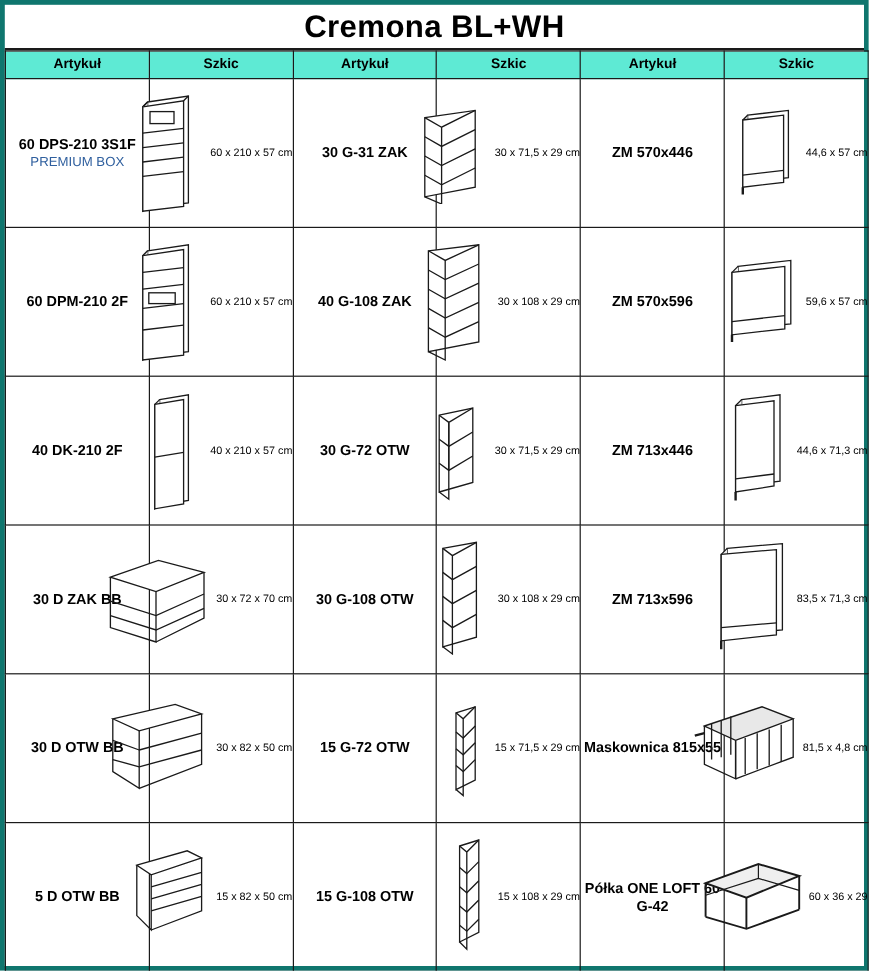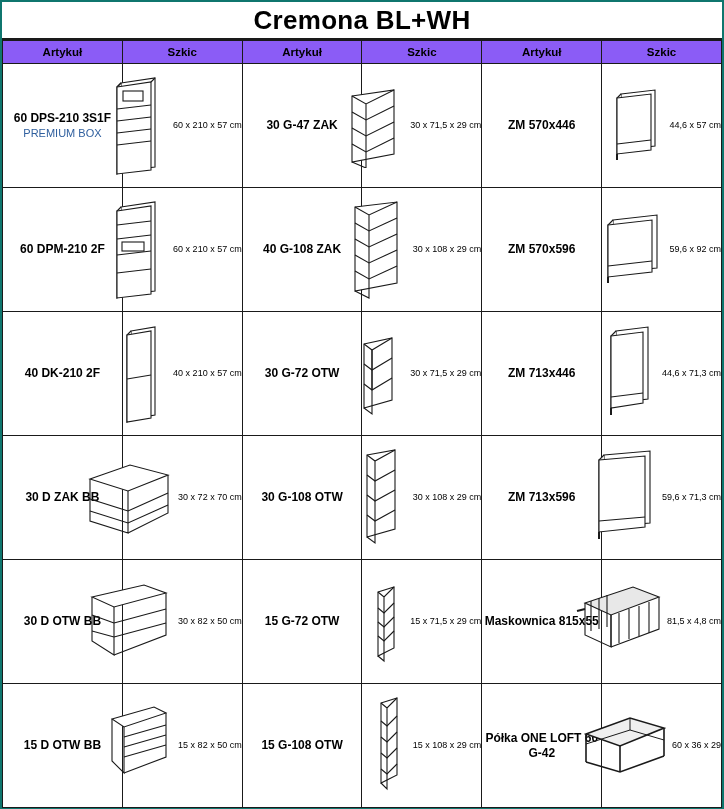--- a/index.html
+++ b/index.html
@@ -12,21 +12,21 @@
     height: 809px;
     font-family: "Liberation Sans", sans-serif;
     color: #000000;
     overflow: hidden;
   }
   #sheet {
     width: 724px;
     height: 809px;
     position: relative;
     box-sizing: border-box;
-    border: 2px solid #0f766e;
+    border: 4px solid #0f766e;
   }
   .title-bar {
     height: 38px;
     display: flex;
     align-items: center;
     justify-content: center;
     border-bottom: 2px solid #1a1a1a;
     box-sizing: border-box;
   }
   .title-bar .title {
@@ -43,21 +43,21 @@
     border: 1px solid #1a1a1a;
     padding: 0;
     margin: 0;
   }
   th.header-cell {
     height: 22px;
     font-size: 11.5px;
     font-weight: bold;
     text-align: center;
     vertical-align: middle;
-    background: #8b5cf6;
+    background: #5eead4;
   }
   td.name-cell {
     width: 120px;
     text-align: center;
     vertical-align: middle;
     font-size: 12px;
     font-weight: bold;
     line-height: 15px;
     padding: 2px 3px;
     box-sizing: border-box;
@@ -140,21 +140,21 @@
                   <line x1="14" y1="58" x2="48" y2="54"></line>
                   <line x1="14" y1="70" x2="48" y2="66"></line>
                   <rect x="20" y="16" width="20" height="10" fill="#fff"></rect>
                 </g>
               </svg>
             </div>
             <div class="dim">60 x 210 x 57 cm</div>
           </div>
         </td>
         <td class="name-cell">
-          <div>30 G-47 ZAK</div>
+          <div>30 G-31 ZAK</div>
         </td>
         <td class="sketch-cell">
           <div class="sketch-wrap">
             <div class="sketch-art">
               <svg width="74" height="86" viewBox="0 0 74 86">
                 <g fill="none" stroke="#1a1a1a" stroke-width="1.1">
                   <path d="M16 14 L58 8 L58 72 L16 80 Z" fill="#fff"></path>
                   <path d="M16 14 L30 22 L58 8 M30 22 L30 86 L16 80"></path>
                   <path d="M16 30 L30 38 L58 24"></path>
                   <path d="M16 46 L30 54 L58 40"></path>
@@ -238,21 +238,21 @@
               <svg width="80" height="86" viewBox="0 0 80 86">
                 <g fill="none" stroke="#1a1a1a" stroke-width="1.1">
                   <path d="M24 14 L68 9 L68 62 L24 66 Z" fill="#fff"></path>
                   <path d="M24 14 L19 19 L19 71 L24 66" fill="#efefef"></path>
                   <path d="M19 19 L63 14 L63 66 L19 71 Z" fill="#fff"></path>
                   <line x1="19" y1="60" x2="63" y2="55"></line>
                   <path d="M19 71 L19 77" stroke-width="2"></path>
                 </g>
               </svg>
             </div>
-            <div class="dim">59,6 x 92 cm</div>
+            <div class="dim">59,6 x 57 cm</div>
           </div>
         </td>
       </tr>
 
       <tr>
         <td class="name-cell">
           <div>40 DK-210 2F</div>
         </td>
         <td class="sketch-cell">
           <div class="sketch-wrap">
@@ -357,21 +357,21 @@
               <svg width="82" height="100" viewBox="0 0 82 100">
                 <g fill="none" stroke="#1a1a1a" stroke-width="1.1">
                   <path d="M24 8 L70 4 L70 76 L24 80 Z" fill="#fff"></path>
                   <path d="M24 8 L19 13 L19 85 L24 80" fill="#efefef"></path>
                   <path d="M19 13 L65 9 L65 80 L19 85 Z" fill="#fff"></path>
                   <line x1="19" y1="74" x2="65" y2="70"></line>
                   <path d="M19 85 L19 92" stroke-width="2"></path>
                 </g>
               </svg>
             </div>
-            <div class="dim">59,6 x 71,3 cm</div>
+            <div class="dim">83,5 x 71,3 cm</div>
           </div>
         </td>
       </tr>
 
       <tr>
         <td class="name-cell">
           <div>30 D OTW BB</div>
         </td>
         <td class="sketch-cell">
           <div class="sketch-wrap">
@@ -427,21 +427,21 @@
                 </g>
               </svg>
             </div>
             <div class="dim">81,5 x 4,8 cm</div>
           </div>
         </td>
       </tr>
 
       <tr>
         <td class="name-cell">
-          <div>15 D OTW BB</div>
+          <div>5 D OTW BB</div>
         </td>
         <td class="sketch-cell">
           <div class="sketch-wrap">
             <div class="sketch-art">
               <svg width="80" height="84" viewBox="0 0 80 84">
                 <g fill="none" stroke="#1a1a1a" stroke-width="1.1">
                   <path d="M14 16 L56 4 L68 10 L26 24 Z" fill="#fff"></path>
                   <path d="M14 16 L14 58 L26 70 L26 24"></path>
                   <path d="M68 10 L68 54 L26 70"></path>
                   <path d="M26 34 L68 22 M26 44 L68 32 M26 54 L68 42"></path>

